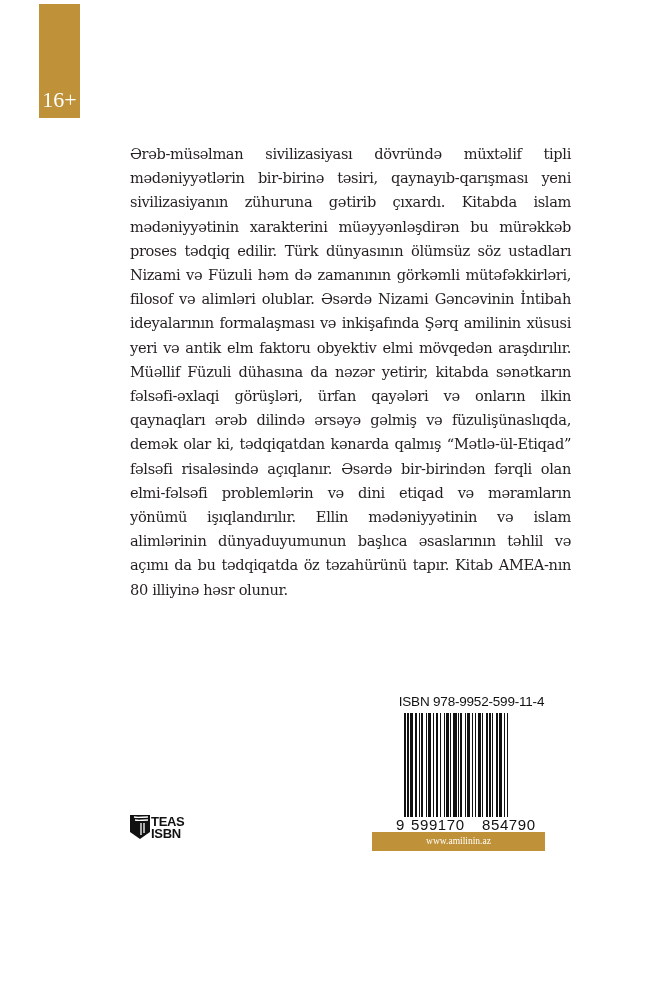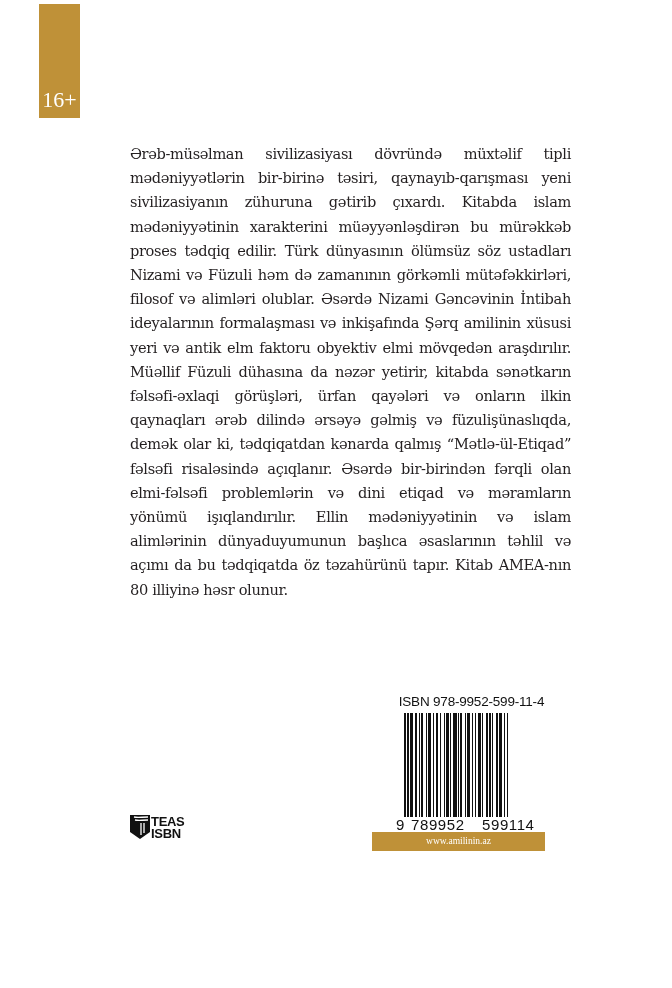--- a/index.html
+++ b/index.html
@@ -123,22 +123,22 @@
         <span style="width: 1.15px; background: rgb(255, 255, 255);"></span>
         <span style="width: 3.45px; background: rgb(17, 17, 17);"></span>
         <span style="width: 1.15px; background: rgb(255, 255, 255);"></span>
         <span style="width: 1.15px; background: rgb(17, 17, 17);"></span>
         <span style="width: 2.3px; background: rgb(255, 255, 255);"></span>
         <span style="width: 1.15px; background: rgb(17, 17, 17);"></span>
         <span style="width: 1.15px; background: rgb(255, 255, 255);"></span>
       </div>
     <div class="bar-digits">
       <span class="digit-first">9</span>
-      <span class="digit-left">789952</span>
-      <span class="digit-right">599114</span>
+      <span class="digit-left">599170</span>
+      <span class="digit-right">854790</span>
     </div>
   </div>
 </div>
 
 <div class="web-strip">www.amilinin.az</div>
 
 <div class="logo">
   <svg width="22" height="26" viewBox="0 0 22 26">
     <path d="M1 1 L21 1 L21 18 L11 25 L1 18 Z" fill="#111"></path>
     <path d="M5 3 C9 4 13 3 19 3" stroke="#fff" stroke-width="1.3" fill="none"></path>

